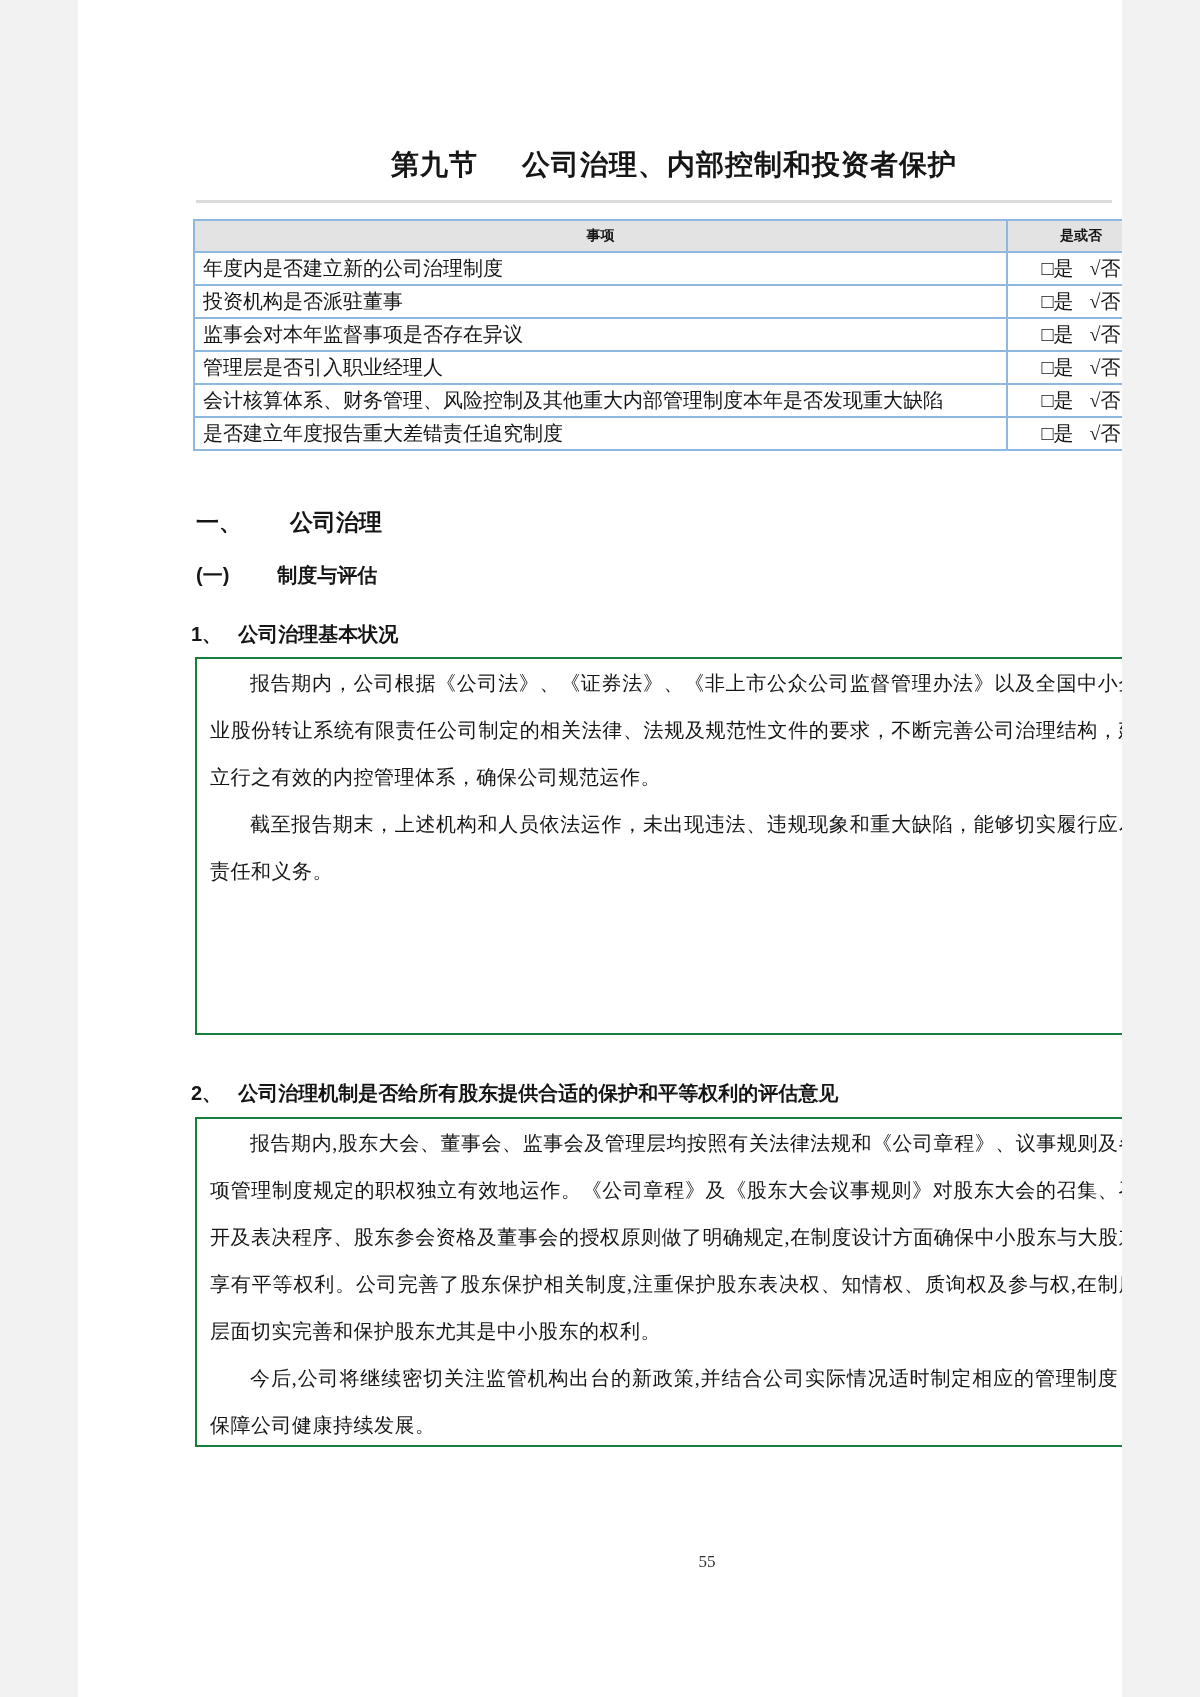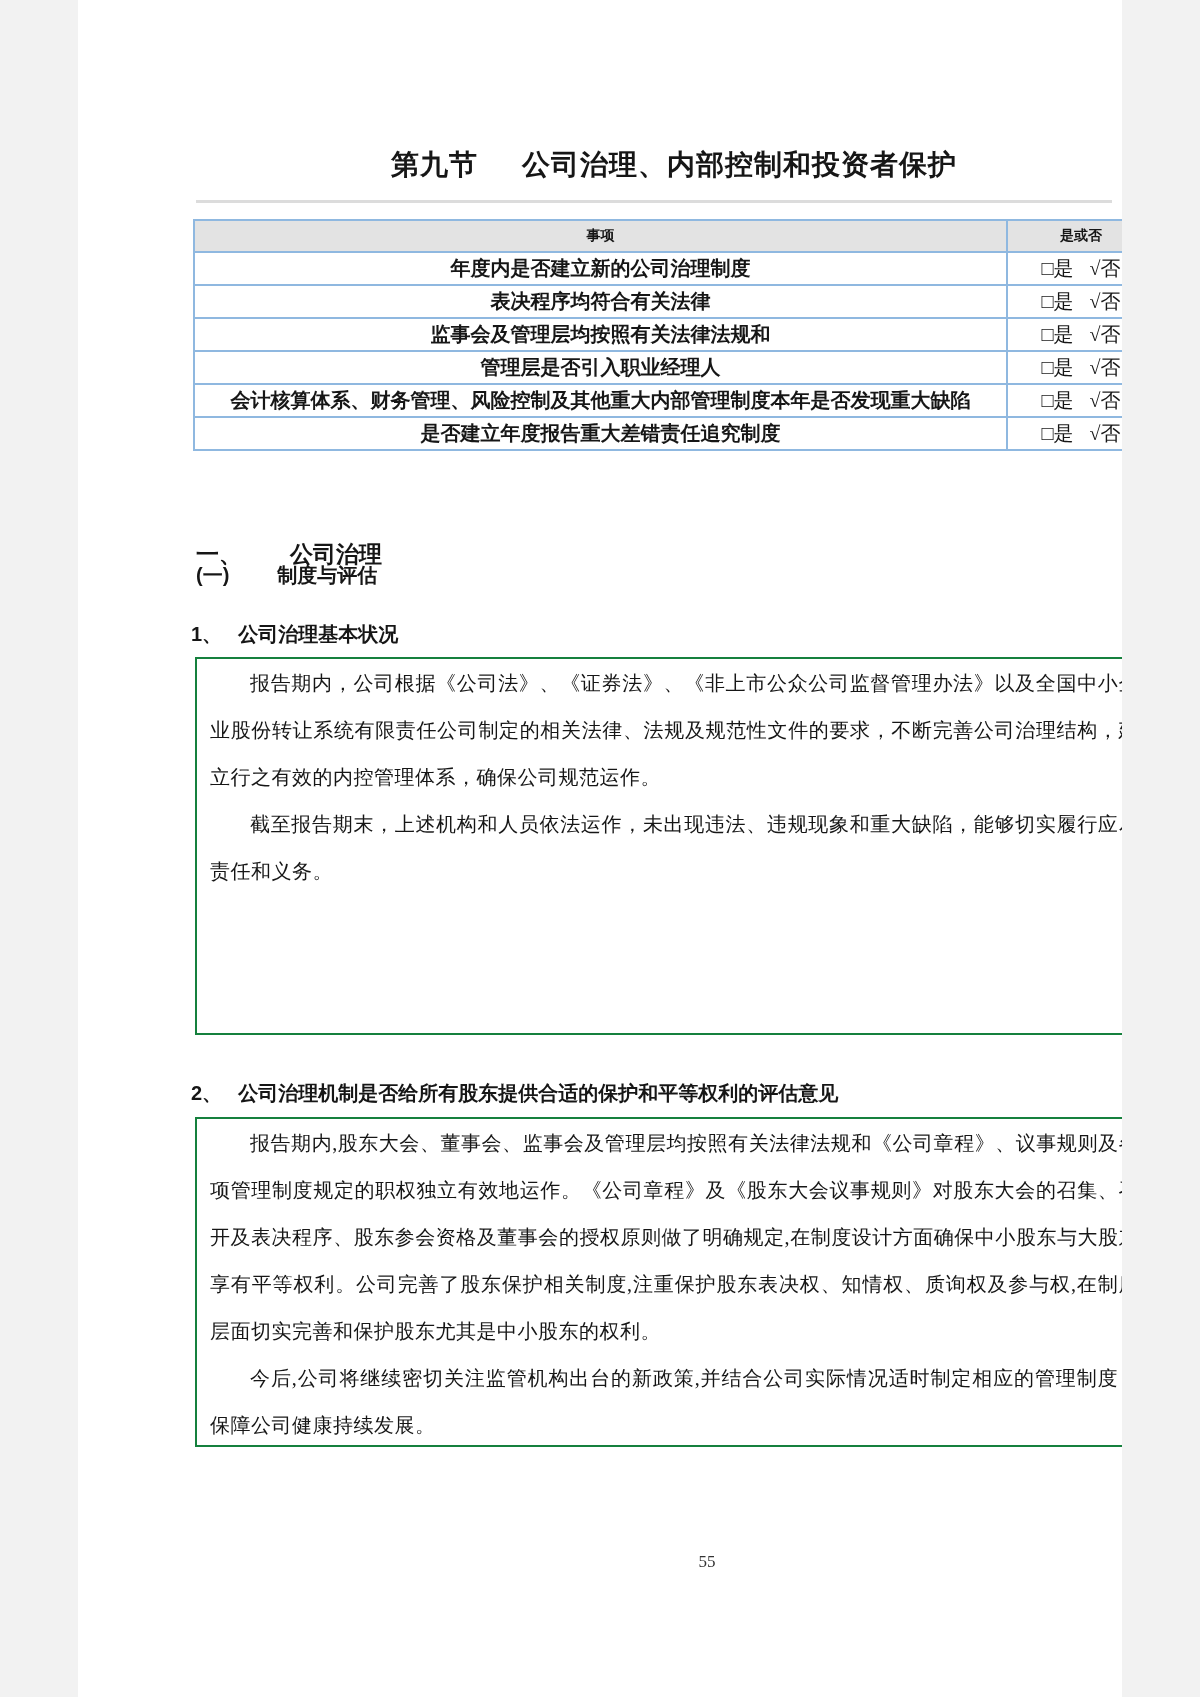--- a/index.html
+++ b/index.html
@@ -38,32 +38,32 @@
   .gov-table th, .gov-table td {
     border:2px solid #8fb8e0;
   }
   .gov-table th {
     background:#e3e3e3;
     font-family:"Liberation Sans","DejaVu Sans",sans-serif;
     font-weight:bold; font-size:14px;
     height:30px; text-align:center; padding:0;
   }
   .gov-table td { height:29px; padding:1px 8px; }
-  .gov-table td.item { text-align:center;font-weight:bold; }
+  .gov-table td.item { text-align:left; }
   .gov-table td.yesno { text-align:center; white-space:nowrap; padding:1px 2px; }
   .col-item { width:813px; }
   .col-yesno { width:148px; }
   .opt-no { margin-left:16px; }
   .chk { display:inline-block; }
 
   
   .h1 {
     position:absolute; top:507px; left:118px;
     font-family:"Liberation Sans","DejaVu Sans",sans-serif;
-    font-weight:bold; font-size:23px; white-space:nowrap;margin-top:32px;
+    font-weight:bold; font-size:23px; white-space:nowrap;
   }
   .h1 .h-txt { margin-left:48px; }
   .h2 {
     position:absolute; top:562px; left:118px;
     font-family:"Liberation Sans","DejaVu Sans",sans-serif;
     font-weight:bold; font-size:20px; white-space:nowrap;
   }
   .h2 .h-txt { margin-left:48px; }
   .h3 {
     position:absolute; left:113px;
@@ -120,25 +120,25 @@
         <th>事项</th>
         <th>是或否</th>
       </tr>
     </thead>
     <tbody>
       <tr>
         <td class="item">年度内是否建立新的公司治理制度</td>
         <td class="yesno"><span class="chk">□</span><span>是</span><span class="opt-no">√</span><span>否</span></td>
       </tr>
       <tr>
-        <td class="item">表决程序均符合有关法律</td>
+        <td class="item">投资机构是否派驻董事</td>
         <td class="yesno"><span class="chk">□</span><span>是</span><span class="opt-no">√</span><span>否</span></td>
       </tr>
       <tr>
-        <td class="item">监事会及管理层均按照有关法律法规和</td>
+        <td class="item">监事会对本年监督事项是否存在异议</td>
         <td class="yesno"><span class="chk">□</span><span>是</span><span class="opt-no">√</span><span>否</span></td>
       </tr>
       <tr>
         <td class="item">管理层是否引入职业经理人</td>
         <td class="yesno"><span class="chk">□</span><span>是</span><span class="opt-no">√</span><span>否</span></td>
       </tr>
       <tr>
         <td class="item">会计核算体系、财务管理、风险控制及其他重大内部管理制度本年是否发现重大缺陷</td>
         <td class="yesno"><span class="chk">□</span><span>是</span><span class="opt-no">√</span><span>否</span></td>
       </tr>

